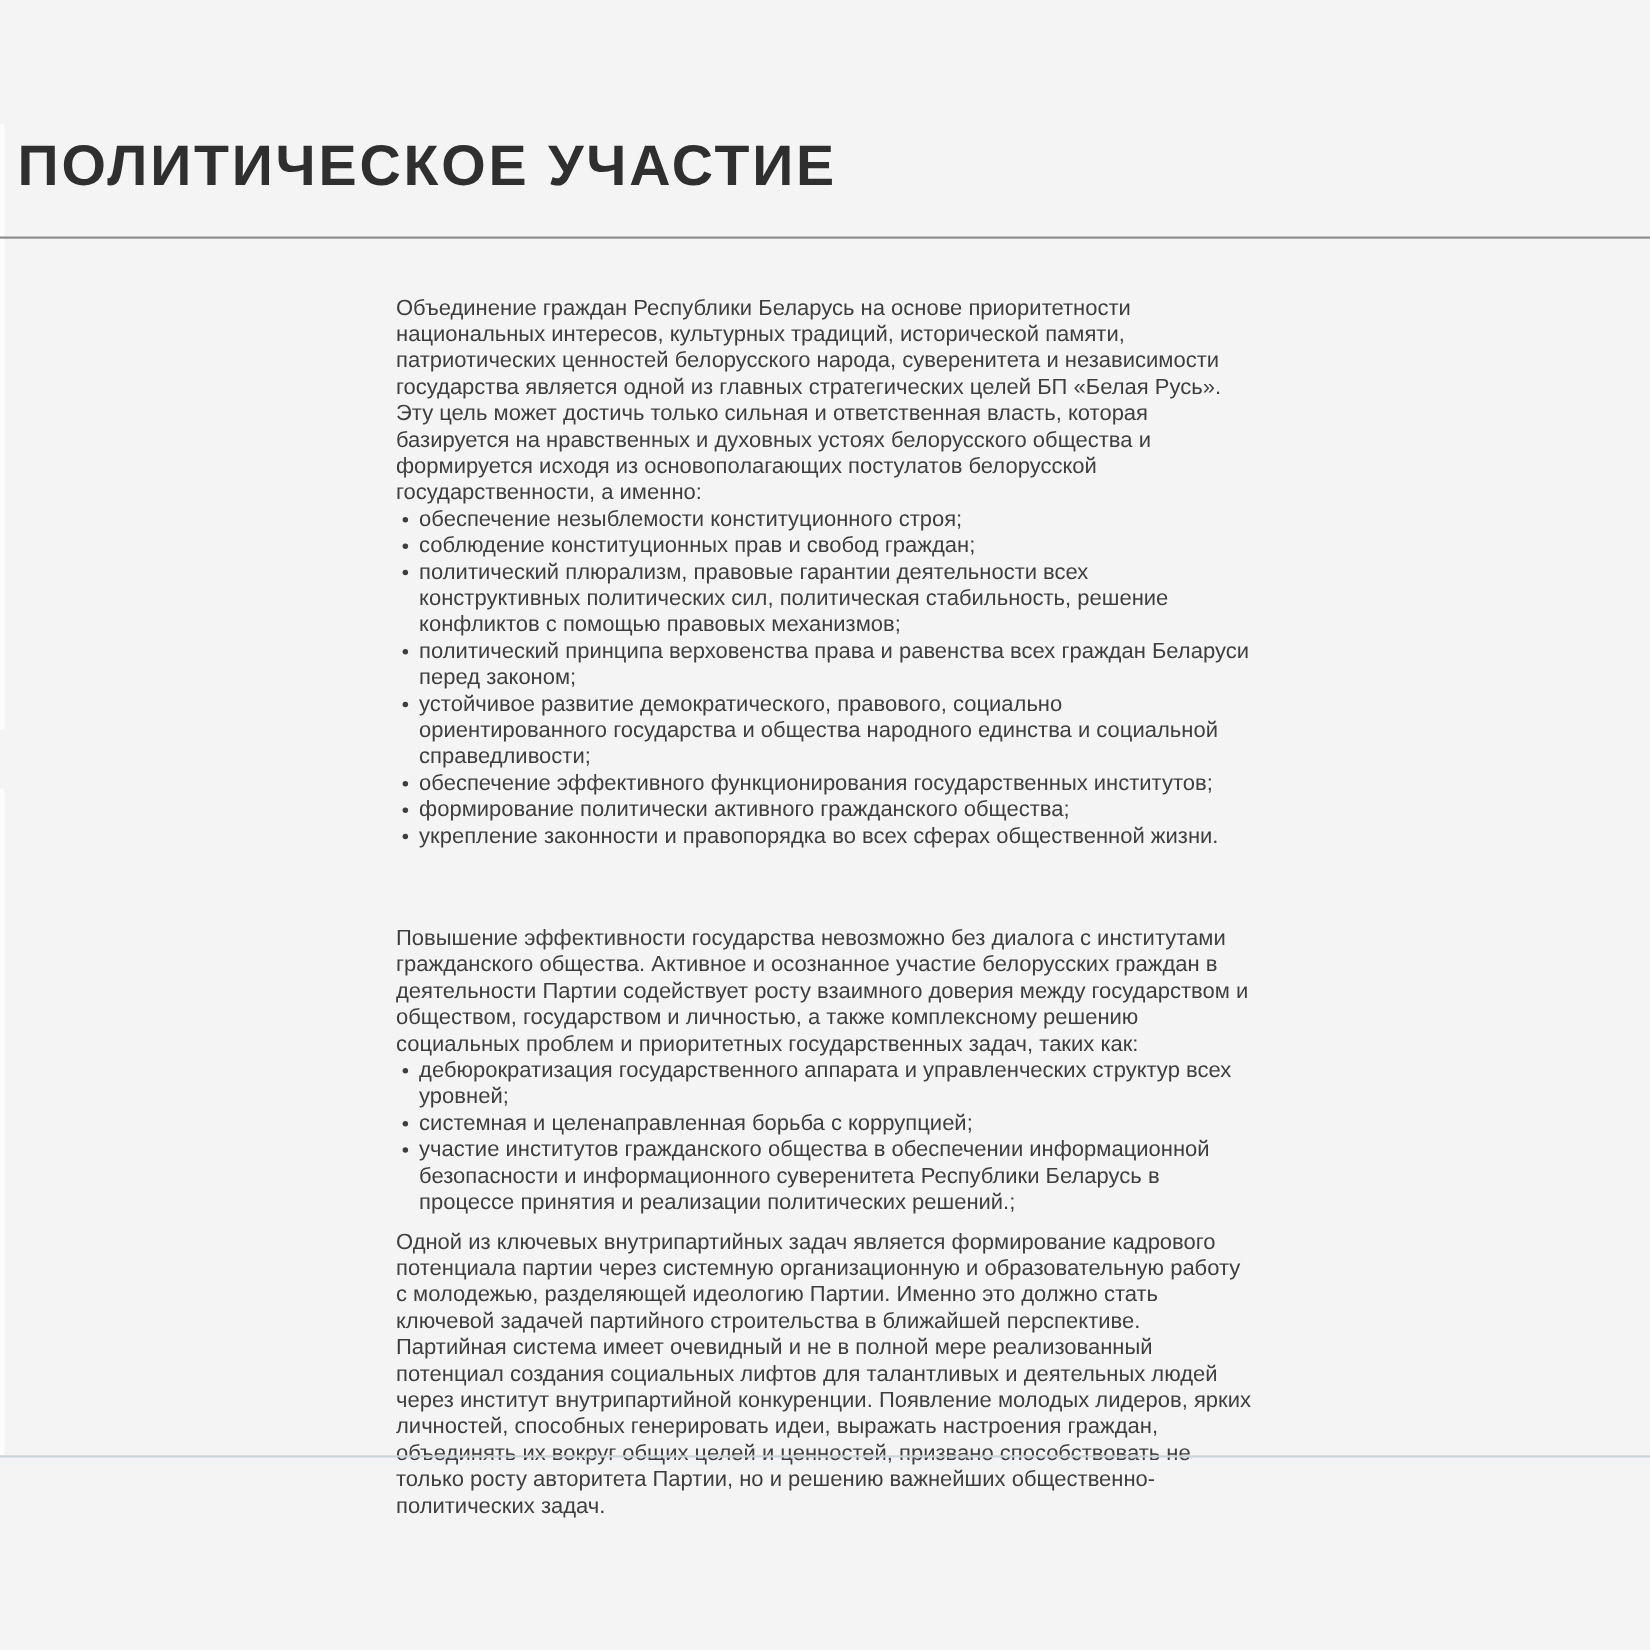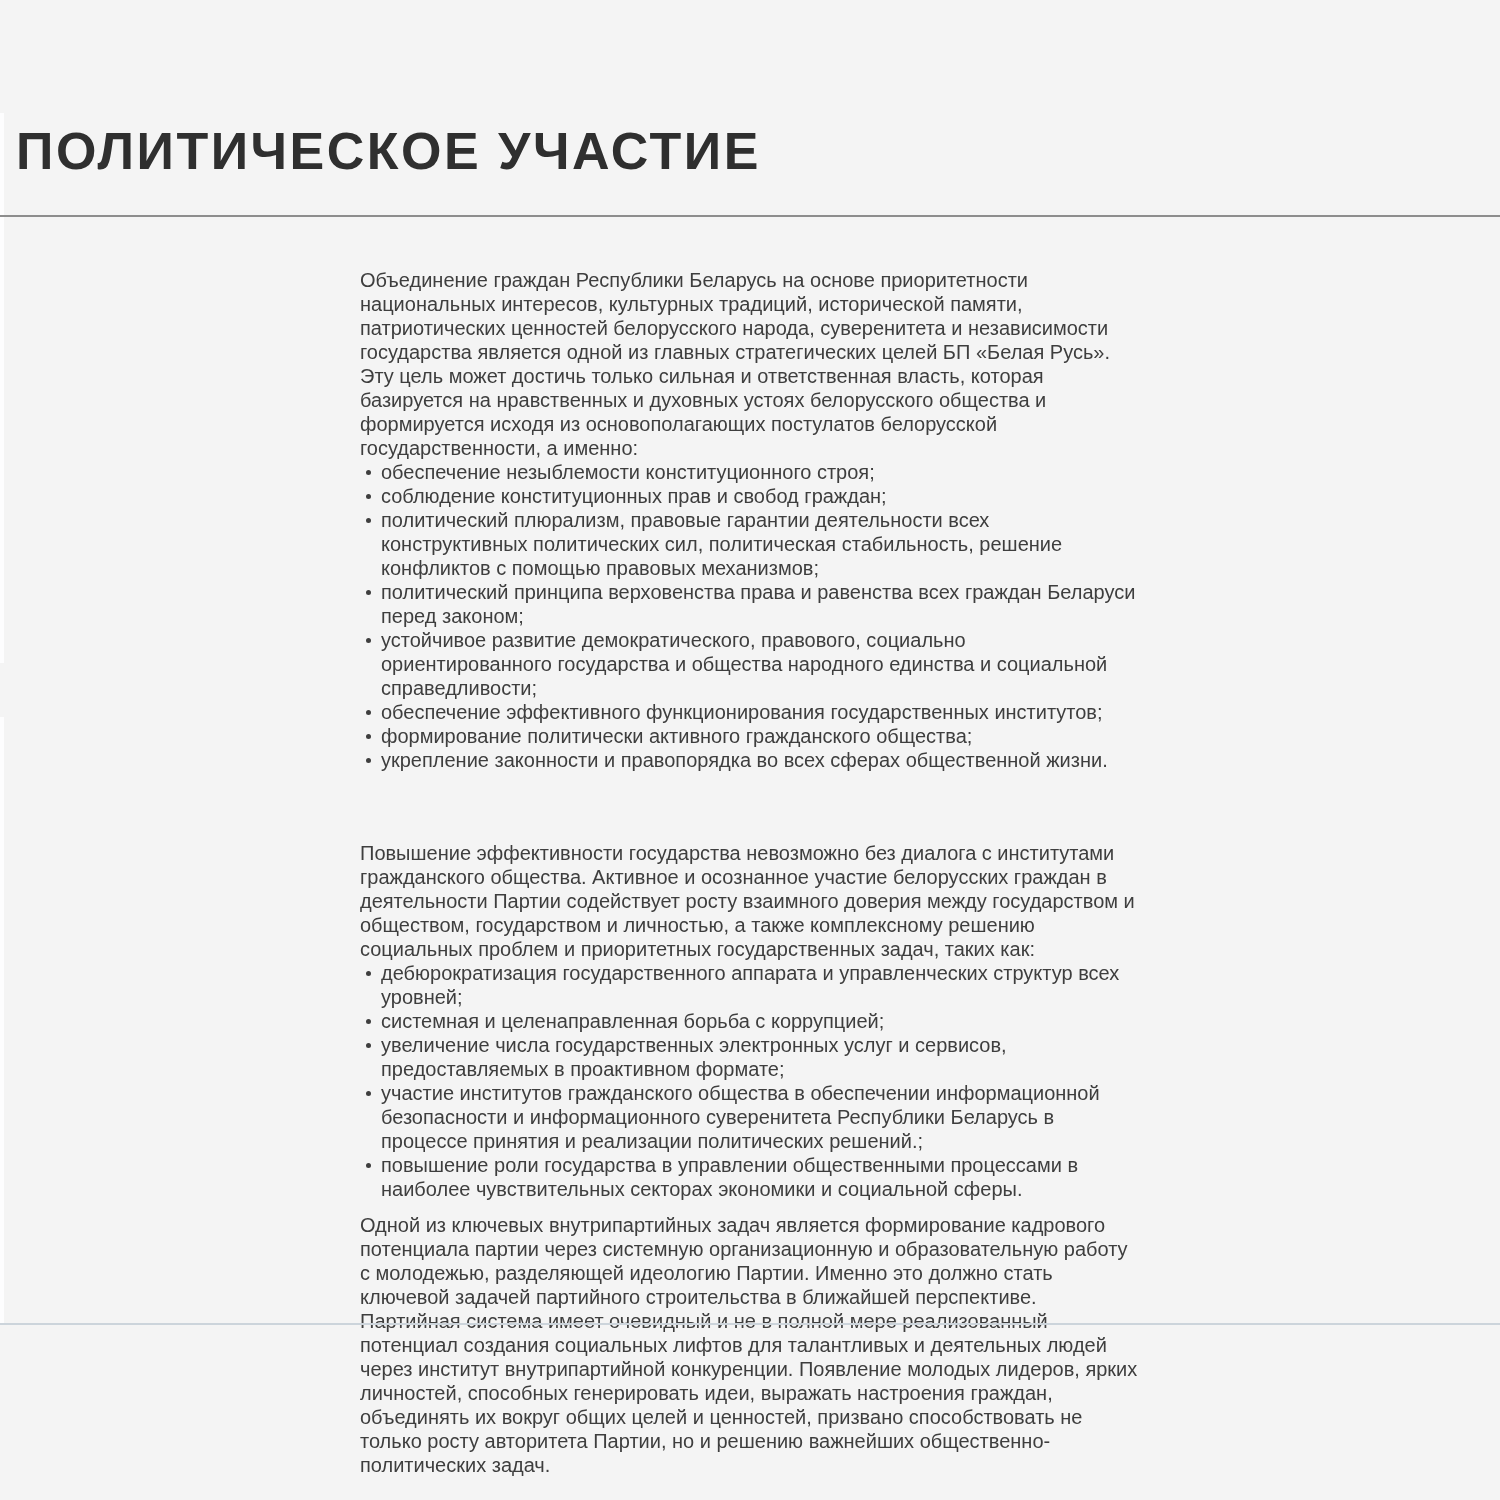--- a/index.html
+++ b/index.html
@@ -111,23 +111,21 @@
       <li>формирование политически активного гражданского общества;</li>
       <li>укрепление законности и правопорядка во всех сферах общественной жизни.</li>
     </ul>
   </section>
 
   <section class="section-b">
     <p>Повышение эффективности государства невозможно без диалога с институтами гражданского общества. Активное и осознанное участие белорусских граждан в деятельности Партии содействует росту взаимного доверия между государством и обществом, государством и личностью, а также комплексному решению социальных проблем и приоритетных государственных задач, таких как:</p>
     <ul>
       <li>дебюрократизация государственного аппарата и управленческих структур всех уровней;</li>
       <li>системная и целенаправленная борьба с коррупцией;</li>
-      <li>увеличение числа государственных электронных услуг и сервисов, предоставляемых в проактивном формате;</li>
       <li>участие институтов гражданского общества в обеспечении информационной безопасности и информационного суверенитета Республики Беларусь в процессе принятия и реализации политических решений.;</li>
-      <li>повышение роли государства в управлении общественными процессами в наиболее чувствительных секторах экономики и социальной сферы.</li>
     </ul>
   </section>
 
   <section class="section-c">
     <p>Одной из ключевых внутрипартийных задач является формирование кадрового потенциала партии через системную организационную и образовательную работу с молодежью, разделяющей идеологию Партии. Именно это должно стать ключевой задачей партийного строительства в ближайшей перспективе. Партийная система имеет очевидный и не в полной мере реализованный потенциал создания социальных лифтов для талантливых и деятельных людей через институт внутрипартийной конкуренции. Появление молодых лидеров, ярких личностей, способных генерировать идеи, выражать настроения граждан, объединять их вокруг общих целей и ценностей, призвано способствовать не только росту авторитета Партии, но и решению важнейших общественно-политических задач.</p>
   </section>
 
 </main>
 
 <div class="rule rule-bottom"></div>

